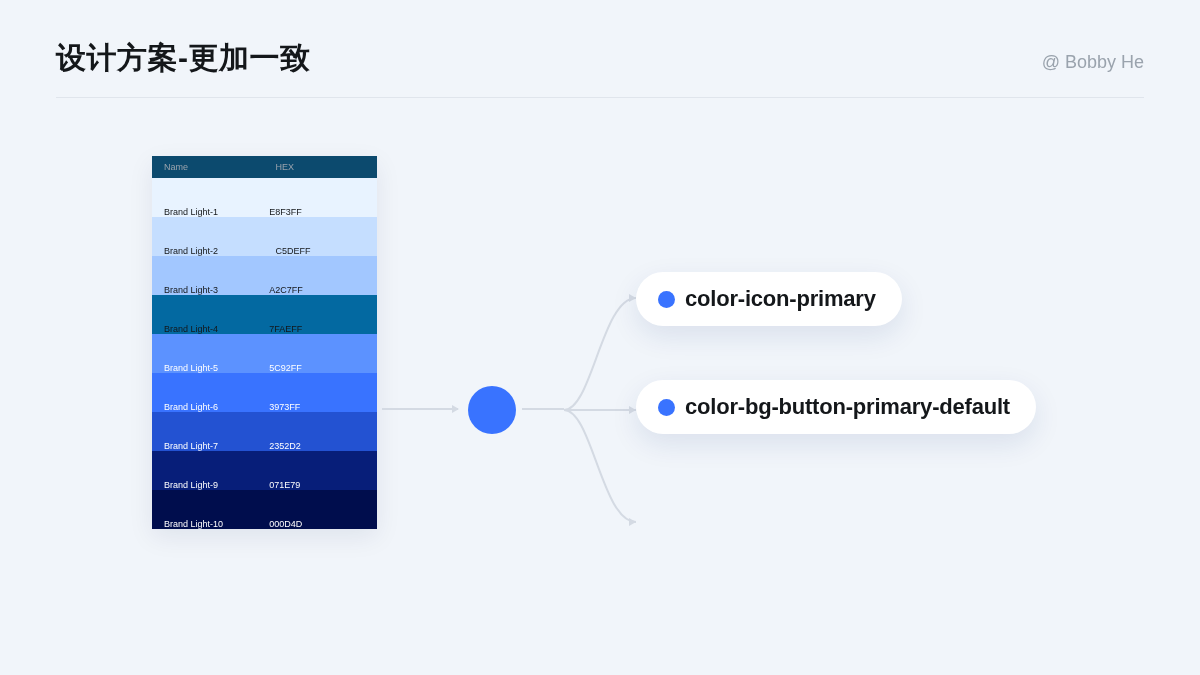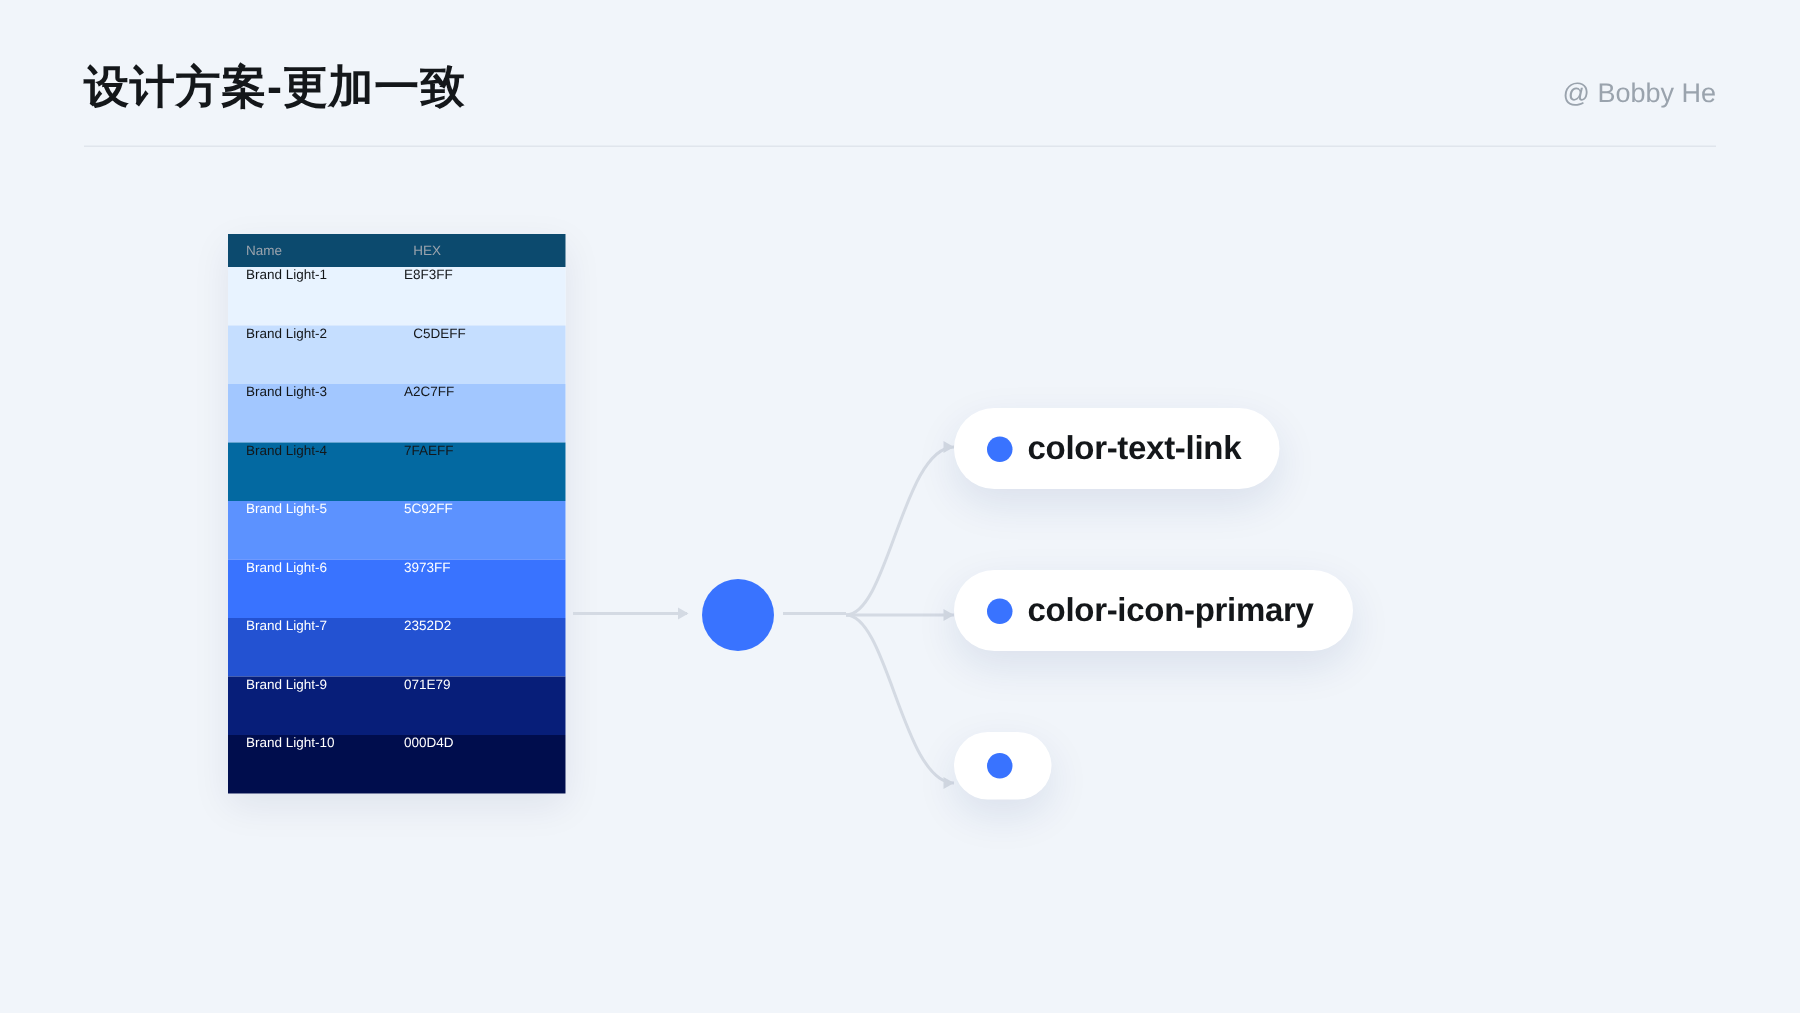--- a/index.html
+++ b/index.html
@@ -55,21 +55,21 @@
     font-size: 9px;
     color: #9aa3ad;
     padding: 0 12px;
     background: #0c4a6e;
   }
   .palette-head .col-name { flex: 1.1; }
   .palette-head .col-hex  { flex: 1; margin-left: 13px; }
 
   .row {
     display: flex;
-    align-items: flex-start;
+    align-items: flex-end;
     height: 39px;
     padding: 0 12px;
     font-size: 9px;
   }
   .row .name { flex: 1.1; }
   .row .hex  { flex: 1; }
   .light-text { color: #14171a; }
   .dark-text  { color: #ffffff; }
 
   
@@ -213,24 +213,21 @@
     <path d="M2 138 C 30 138, 40 138, 74 138" stroke="#d4dae3" stroke-width="2" fill="none"></path>
     <path d="M2 138 C 30 138, 40 250, 74 250" stroke="#d4dae3" stroke-width="2" fill="none"></path>
     <path d="M74 26 l-7 -4 v8 z" fill="#d4dae3"></path>
     <path d="M74 138 l-7 -4 v8 z" fill="#d4dae3"></path>
     <path d="M74 250 l-7 -4 v8 z" fill="#d4dae3"></path>
   </svg>
 
   <div class="tokens" id="tokens">
       <div class="token">
         <span class="swatch" style="background: rgb(57, 115, 255);"></span>
-        <span class="token-label">color-text-link</span>
-      </div>
-      <div class="token">
-        <span class="swatch" style="background: rgb(57, 115, 255);"></span>
         <span class="token-label">color-icon-primary</span>
       </div>
       <div class="token">
         <span class="swatch" style="background: rgb(57, 115, 255);"></span>
+        <span class="token-label">color-bg-button-primary-default</span>
       </div>
     </div>
 
 </div>
 
 </body></html>

